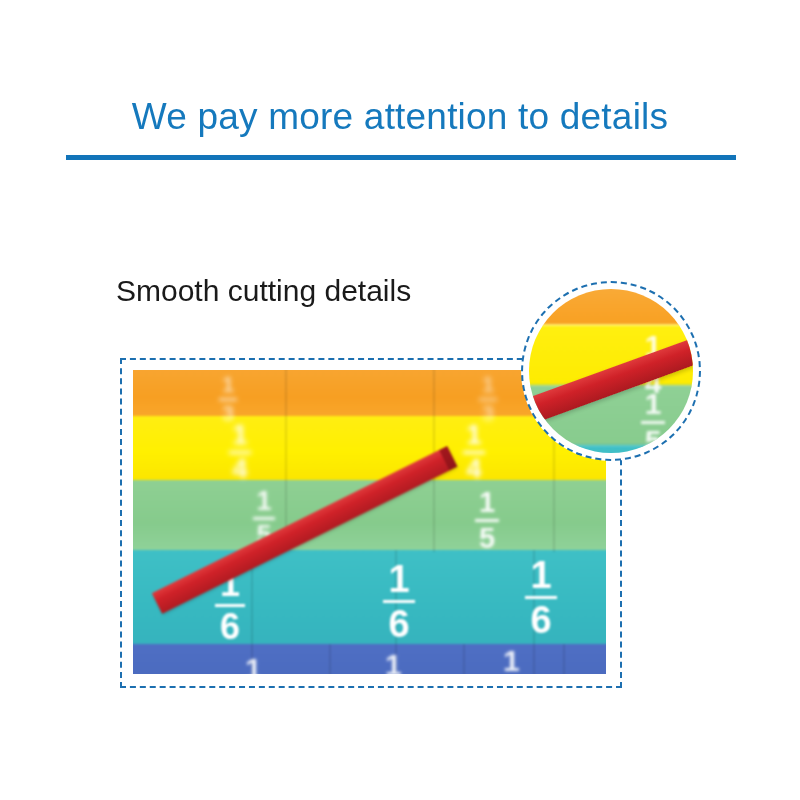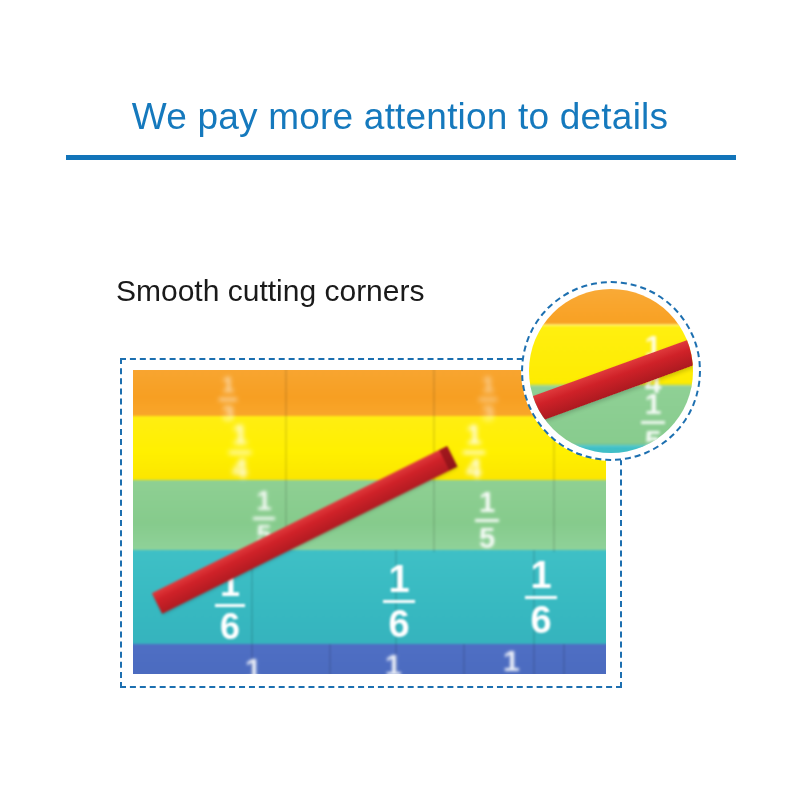--- a/index.html
+++ b/index.html
@@ -241,21 +241,21 @@
   }
 </style>
 </head>
 <body>
 
 <div id="header-band">
   <div id="page-title">We pay more attention to details</div>
   <div id="title-rule"></div>
 </div>
 
-<div id="caption-smooth-cutting">Smooth cutting corners</div>
+<div id="caption-smooth-cutting">Smooth cutting details</div>
 
 <div id="dashed-rect"></div>
 
 <div id="photo-frame">
   <div class="photo-inner">
 
     <div class="band band-orange"></div>
     <div class="band band-yellow"></div>
     <div class="band band-green"></div>
     <div class="band band-teal"></div>

